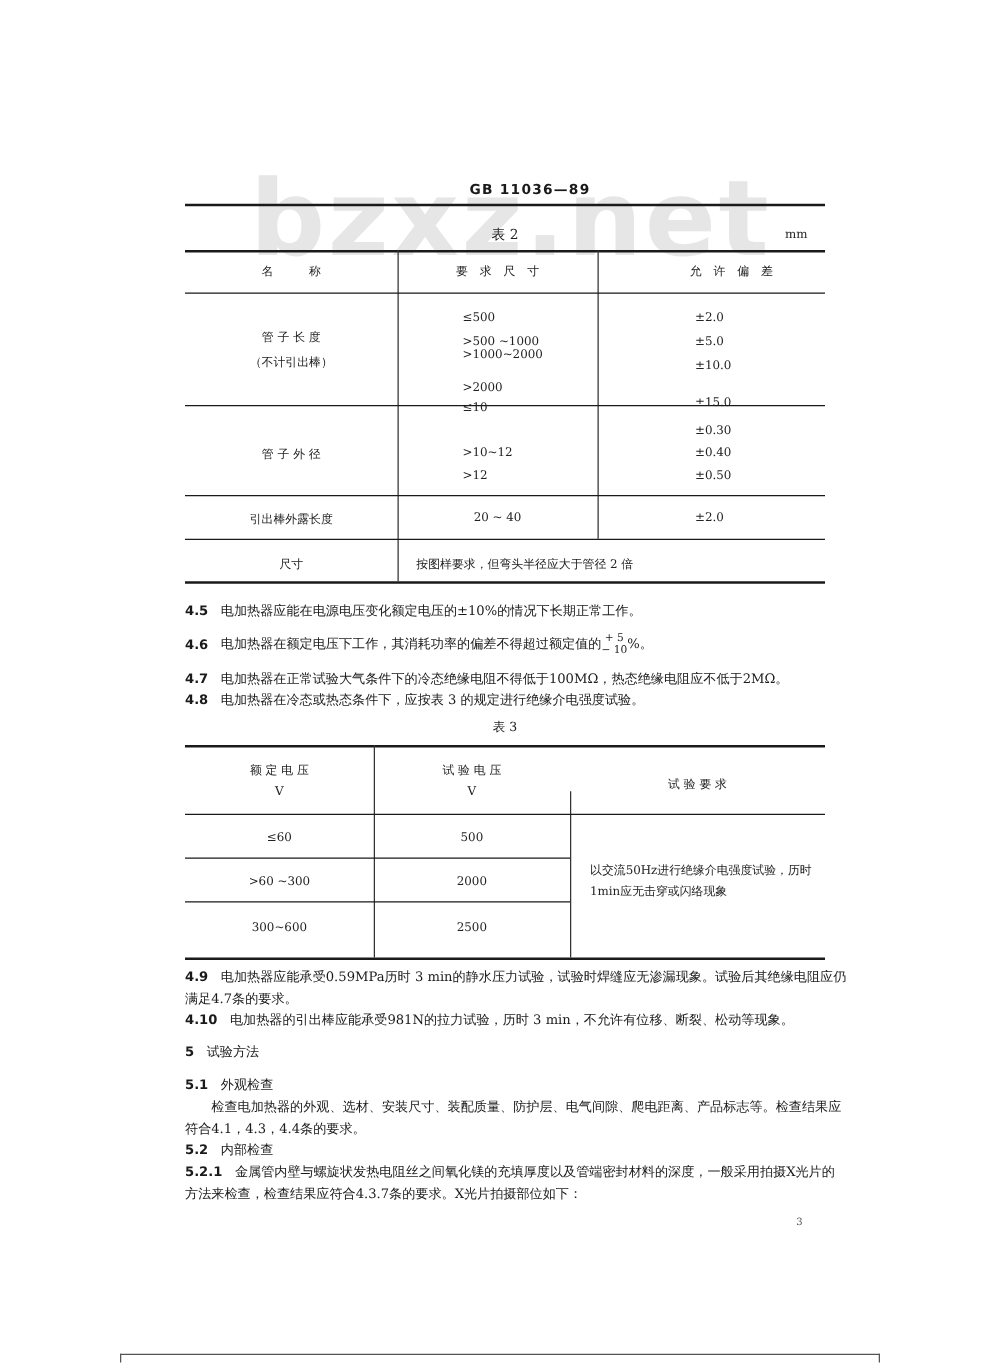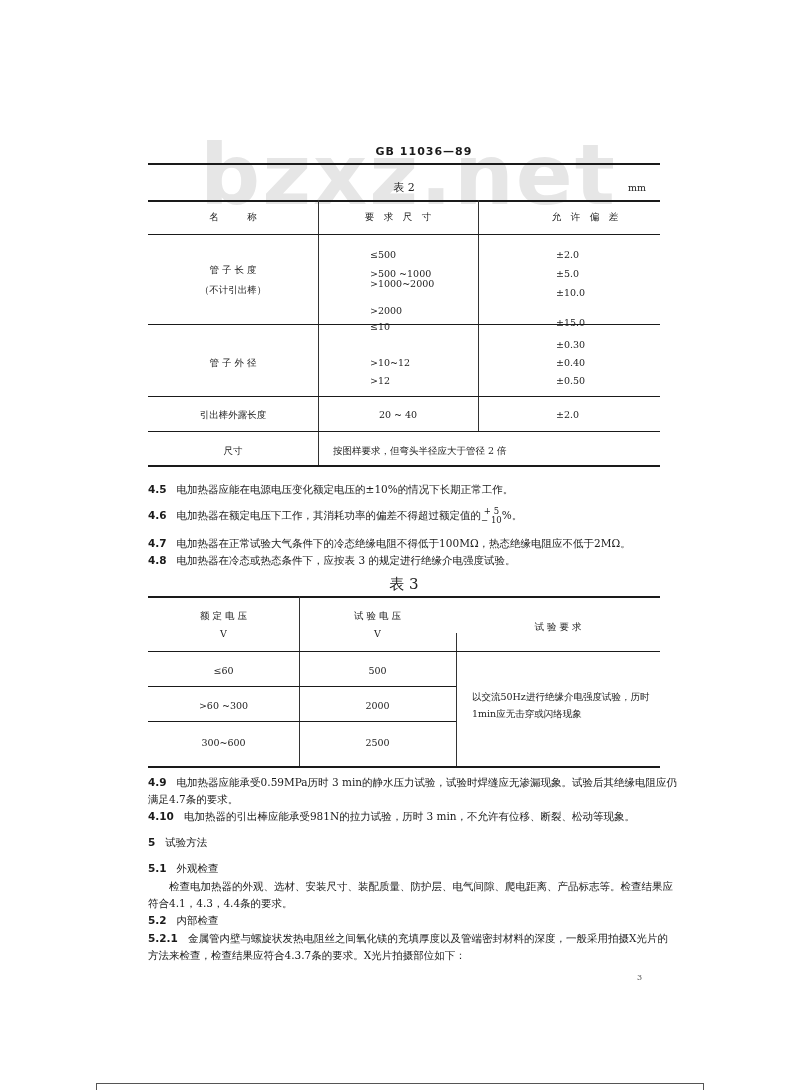--- a/index.html
+++ b/index.html
@@ -95,21 +95,21 @@
   <div class="para" style="top:507px;">
     <span class="num">4.6</span><span>电加热器在额定电压下工作，其消耗功率的偏差不得超过额定值的</span><span class="frac"><span style="display:block">+ 5</span><span style="display:block">− 10</span></span><span>%。</span>
   </div>
   <div class="para" style="top:535px;">
     <span class="num">4.7</span><span>电加热器在正常试验大气条件下的冷态绝缘电阻不得低于100MΩ，热态绝缘电阻应不低于2MΩ。</span>
   </div>
   <div class="para" style="top:552px;">
     <span class="num">4.8</span><span>电加热器在冷态或热态条件下，应按表 3 的规定进行绝缘介电强度试验。</span>
   </div>
 
-  <div class="t c" style="left:148px; width:512px; top:575px; font-size:15px;">表 3</div>
+  <div class="t c" style="left:148px; width:512px; top:575px; font-size:10px;">表 3</div>
   <div class="hline" style="left:148px; top:596px; width:512px; height:2px;"></div>
   <div class="vline" style="left:299px; top:596px; height:170px;"></div>
   <div class="vline" style="left:456px; top:633px; height:133px;"></div>
 
   <div class="t c" style="left:148px; width:151px; top:610px;">额 定 电 压</div>
   <div class="t c" style="left:148px; width:151px; top:628px;">V</div>
   <div class="t c" style="left:299px; width:157px; top:610px;">试 验 电 压</div>
   <div class="t c" style="left:299px; width:157px; top:628px;">V</div>
   <div class="t c" style="left:456px; width:204px; top:621px;">试 验 要 求</div>
   <div class="hline" style="left:148px; top:651px; width:512px; height:1px;"></div>

